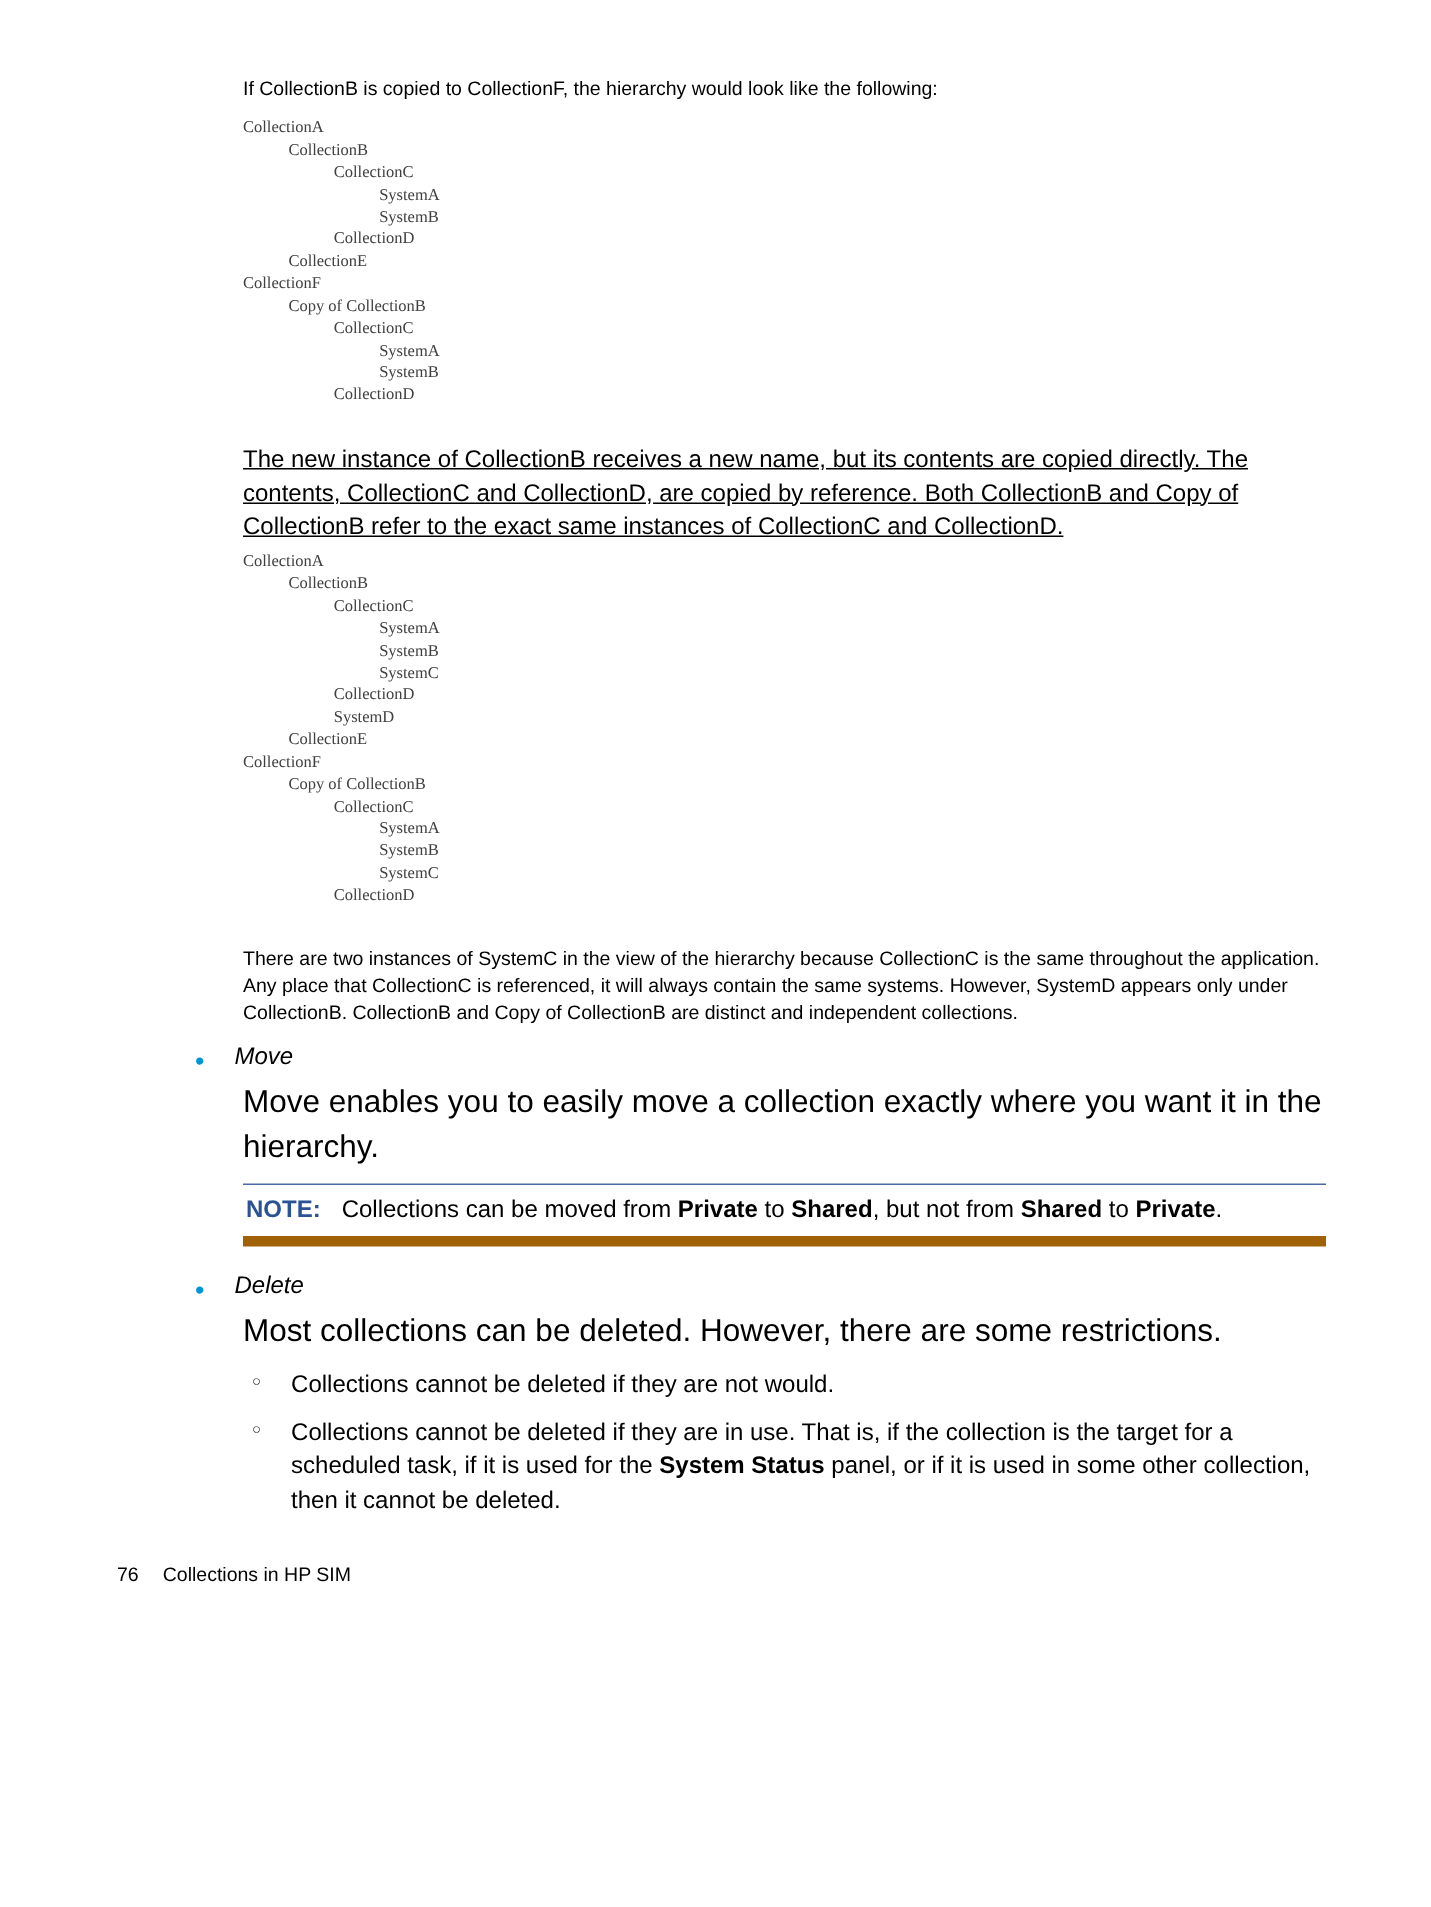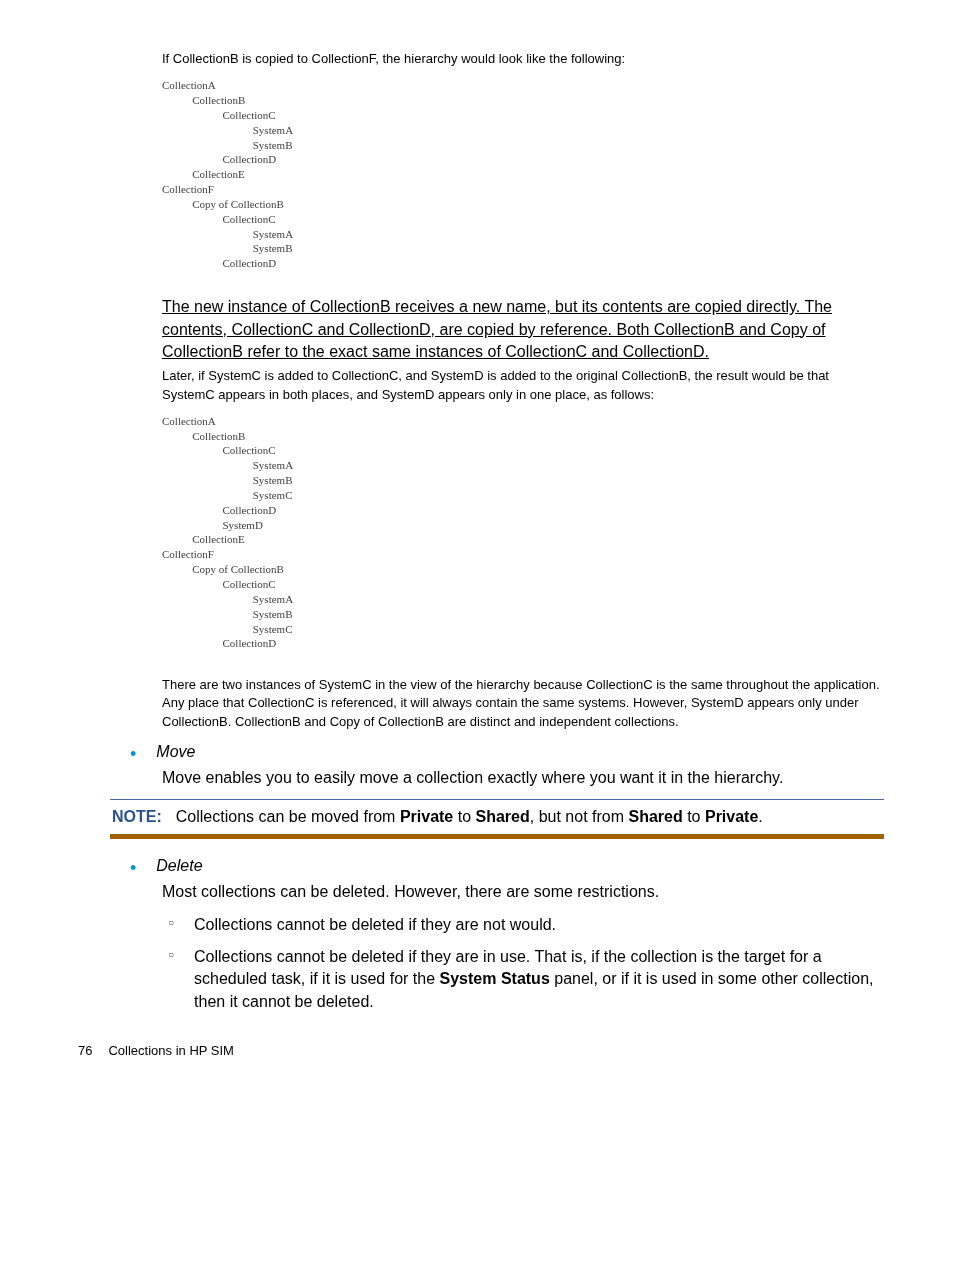--- a/index.html
+++ b/index.html
@@ -45,26 +45,26 @@
     margin-right: 20px;
     margin-top: 2px;
   }
   .bullet-head {
     font-size: 16px;
     font-style: italic;
   }
   .sub-text {
     margin: 4px 0 10px 92px;
     line-height: 1.4;
-    font-size: 16px;
+    font-size: 21px;
   }
   .note-box {
-    margin: 10px 0 18px 40px;
+    margin: 10px 0 18px 92px;
     border-top: 1px solid #4a6aa5;
-    border-bottom: 5px solid #a16207;
+    border-bottom: 7px solid #a16207;
     padding: 8px 2px;
   }
   .note-label {
     color: #2a5294;
     font-weight: bold;
     margin-right: 14px;
   }
   .sub-bullet-row {
     display: flex;
     align-items: flex-start;
@@ -103,21 +103,20 @@
                       <span>CollectionD</span>
            <span>CollectionE</span>
 <span>CollectionF</span>
            <span>Copy of CollectionB</span>
                       <span>CollectionC</span>
                                  <span>SystemA</span>
                                  <span>SystemB</span>
                       <span>CollectionD</span></div>
 
   <p class="body-text-tight">The new instance of CollectionB receives a new name, but its contents are copied directly. The contents, CollectionC and CollectionD, are copied by reference. Both CollectionB and Copy of CollectionB refer to the exact same instances of CollectionC and CollectionD.</p>
-  <p class="body-text">Later, if SystemC is added to CollectionC, and SystemD is added to the original CollectionB, the result would be that SystemC appears in both places, and SystemD appears only in one place, as follows:</p>
 
   <div class="tree"><span>CollectionA</span>
            <span>CollectionB</span>
                       <span>CollectionC</span>
                                  <span>SystemA</span>
                                  <span>SystemB</span>
                                  <span>SystemC</span>
                       <span>CollectionD</span>
                       <span>SystemD</span>
            <span>CollectionE</span>

